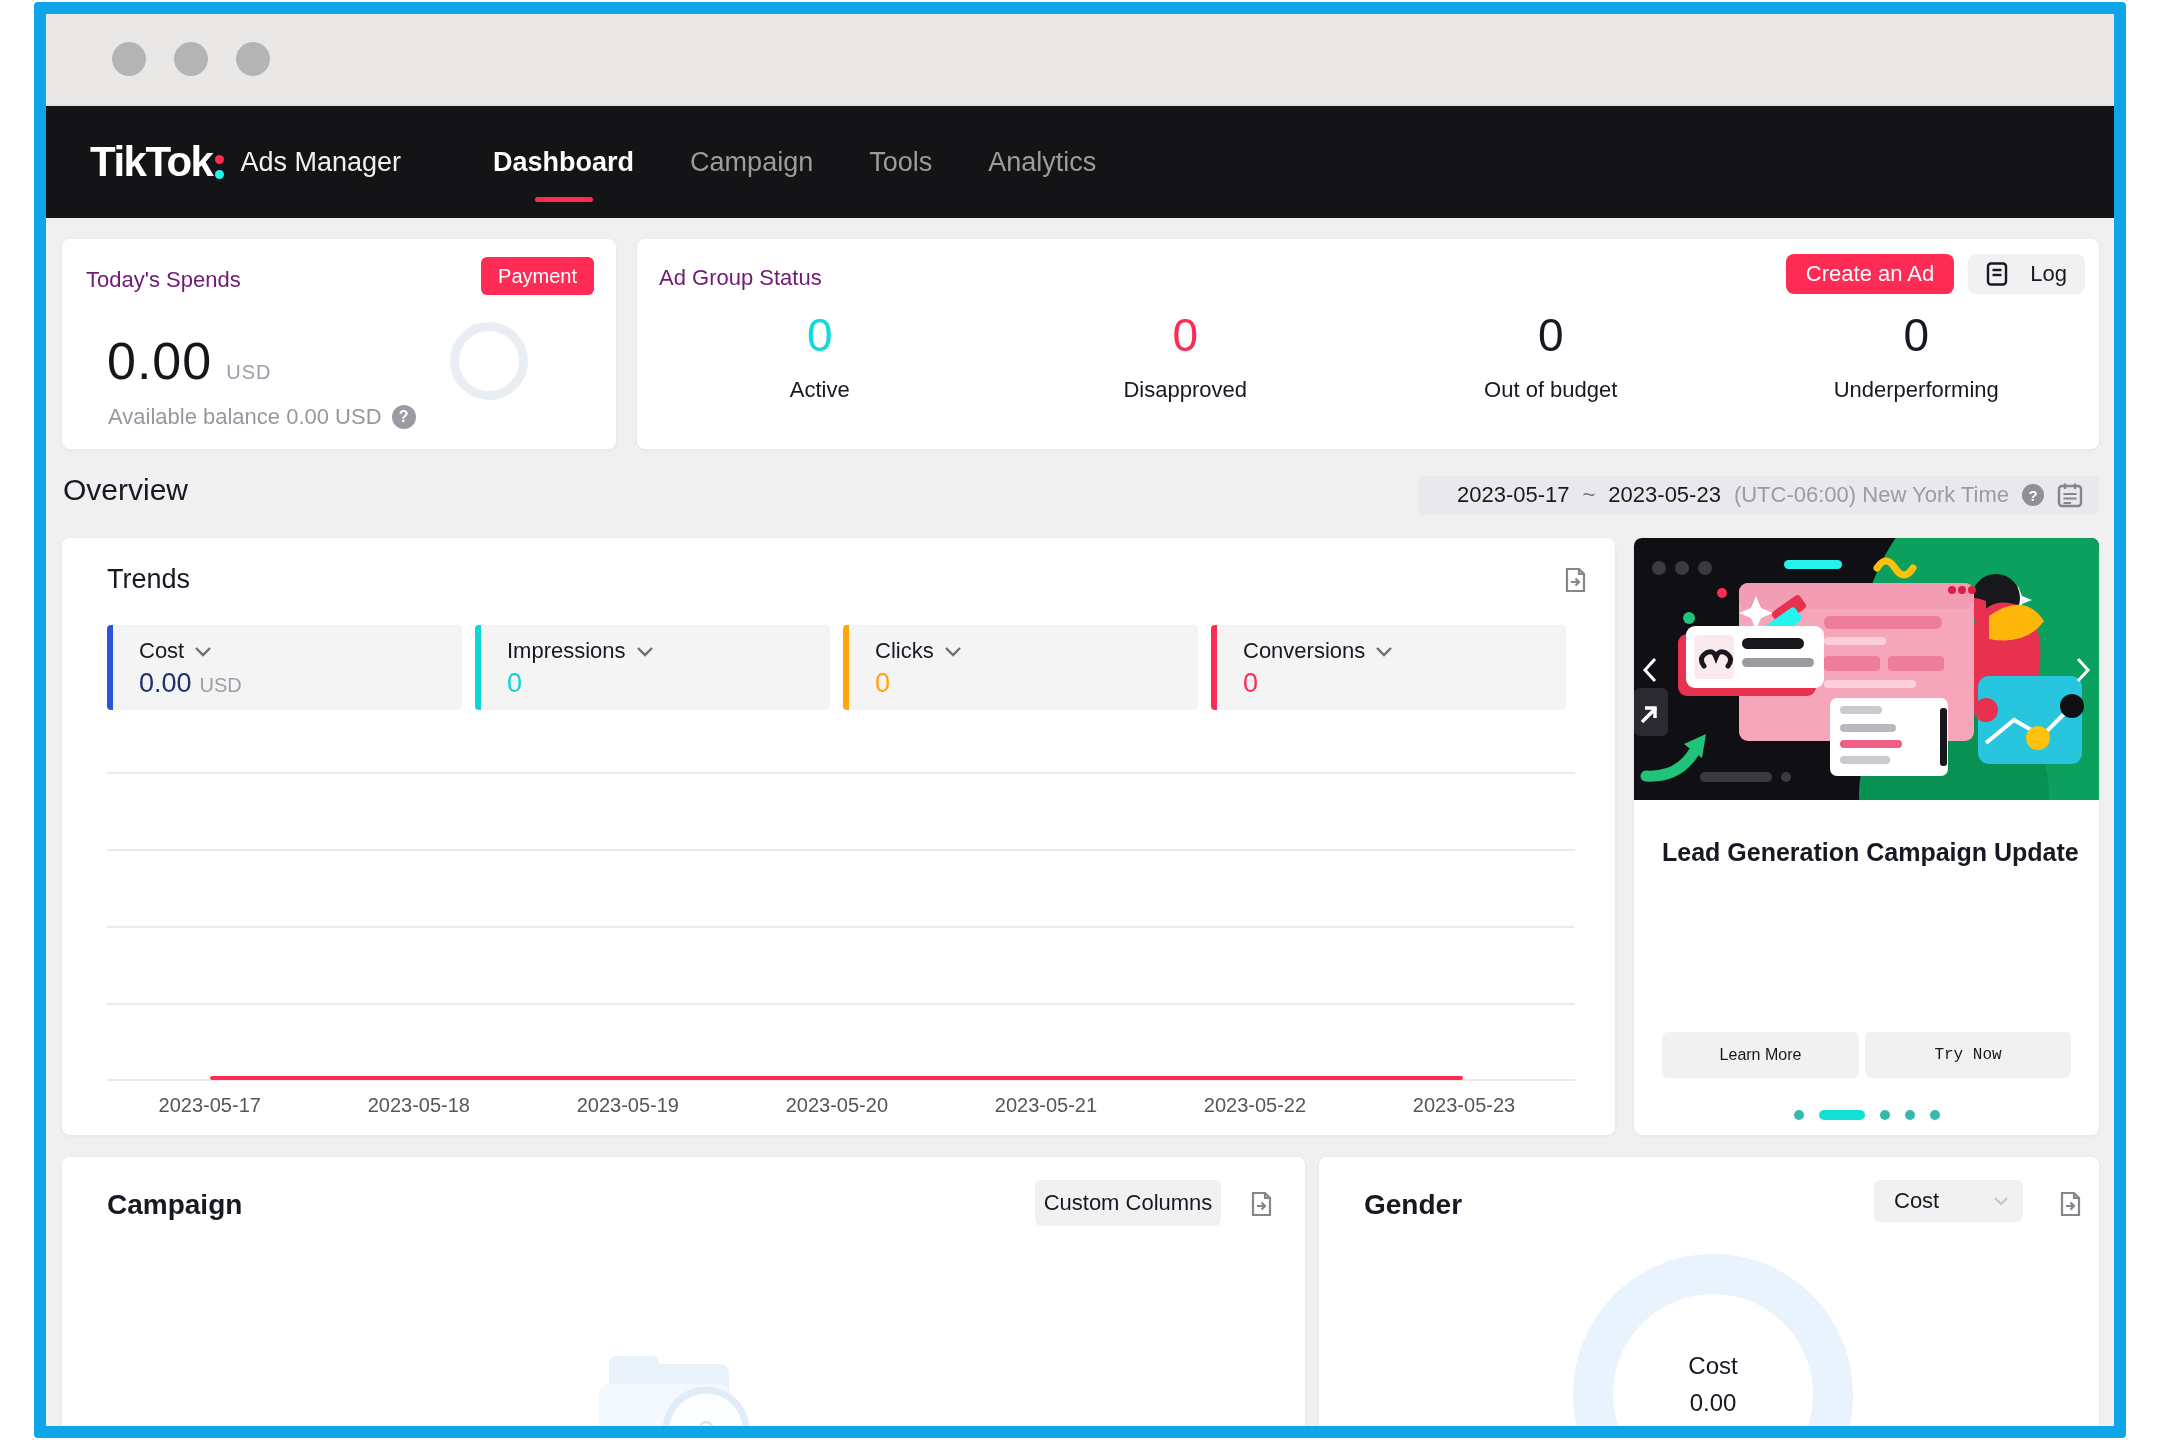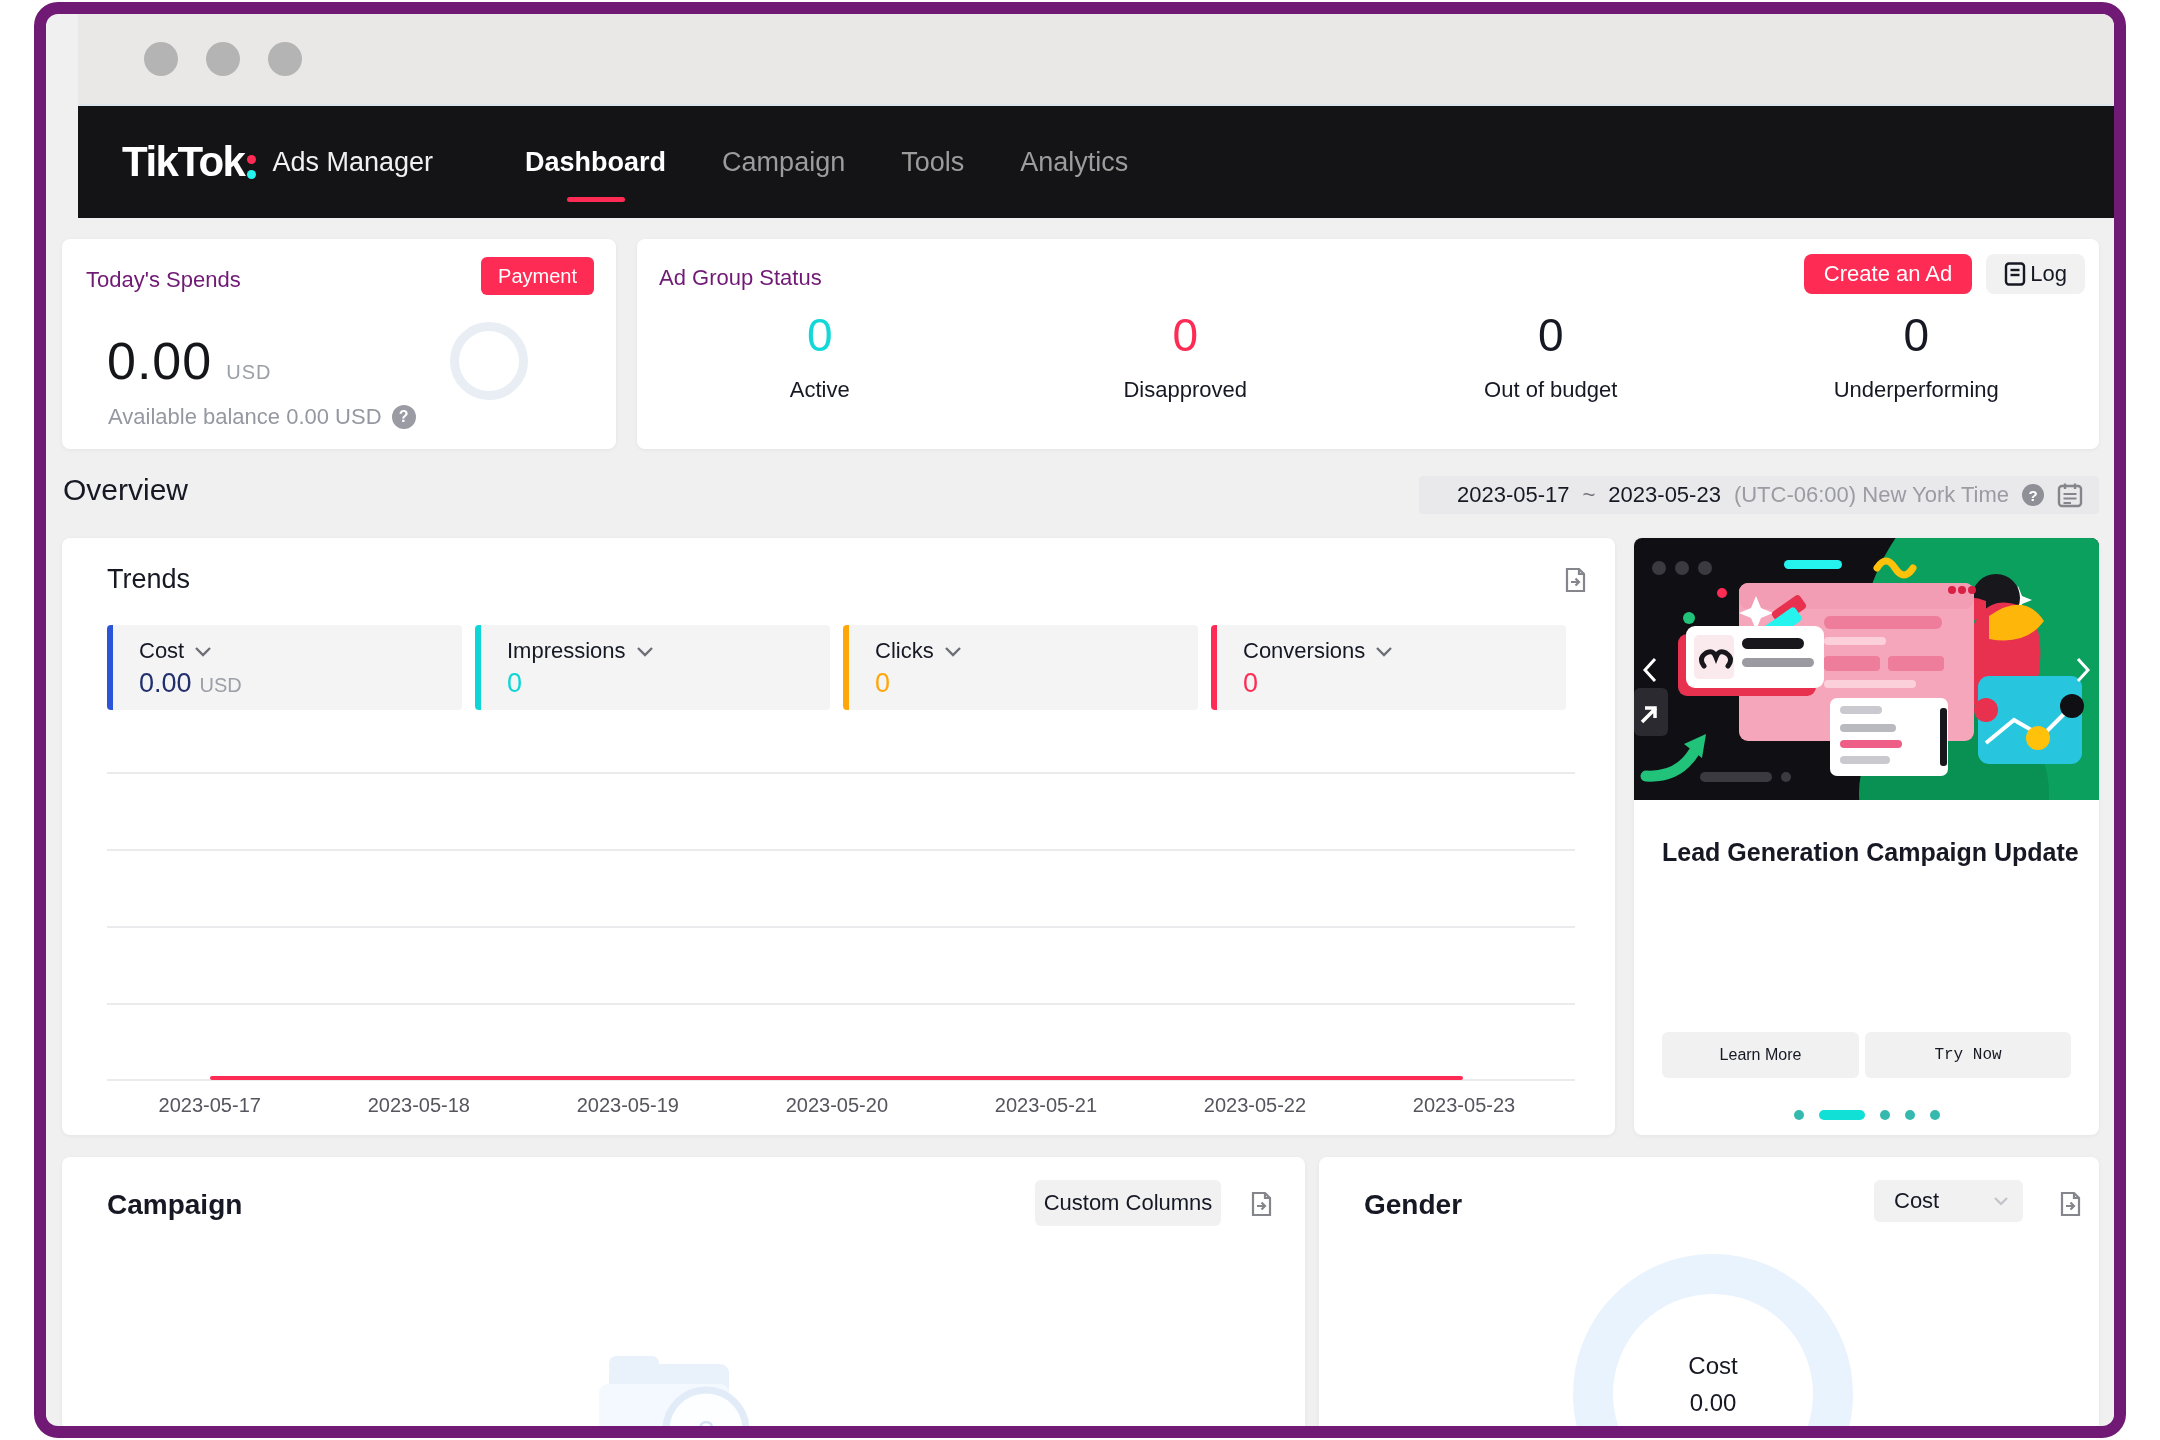--- a/index.html
+++ b/index.html
@@ -1,21 +1,21 @@
 <!DOCTYPE html>
 <html><head>
 <meta charset="utf-8">
 <style>
   * { margin:0; padding:0; box-sizing:border-box; }
   html,body { width:2160px; height:1440px; background:#ffffff; font-family:"Liberation Sans", sans-serif; }
   .stage { position:relative; width:2160px; height:1440px; overflow:hidden; }
 
   
   .window { position:absolute; left:34px; top:2px; width:2092px; height:1436px;
-            border:12px solid #701a75; border-radius:24px; overflow:hidden; background:#f0f0f1;padding-left:32px; }
+            border:12px solid #0ea5e9; border-radius:4px; overflow:hidden; background:#f0f0f1; }
   .titlebar { height:92px; background:#e9e8e6; border-bottom:2px solid #dde5ec; display:flex; align-items:center; padding-left:66px; }
   .tl-dot { width:34px; height:34px; border-radius:50%; background:#b4b4b4; margin-right:28px; }
 
   
   .nav { height:112px; background:#141416; display:flex; align-items:center; padding-left:44px; color:#fff; }
   .logo { display:flex; align-items:center; }
   .logo-main { font-size:42px; font-weight:800; letter-spacing:-1.5px; }
   .colon { display:inline-flex; flex-direction:column; gap:6px; margin:10px 6px 0 3px; }
   .colon i { width:9px; height:9px; border-radius:50%; display:block; }
   .colon .t { background:#fe2c55; } .colon .b { background:#25f4ee; }
@@ -46,21 +46,21 @@
   .gauge-ring { position:absolute; left:388px; top:83px; width:78px; height:78px; border-radius:50%;
     border:9px solid #e8eef4; }
 
   
   .statusc { left:591px; top:19px; width:1462px; height:210px; }
   .statusc .card-label { position:absolute; left:22px; top:26px; }
   .status-actions { position:absolute; right:14px; top:15px; display:flex; gap:14px; }
   .create-btn { height:40px; padding:0 20px; background:#fe2c55; color:#fff; font-size:22px; border:none;
     border-radius:8px; display:flex; align-items:center; cursor:pointer; }
   .log-btn { height:40px; padding:0 18px; background:#f1f1f2; color:#161823; font-size:22px; border:none;
-    border-radius:8px; display:flex; align-items:center; gap:4px; cursor:pointer; }
+    border-radius:8px; display:flex; align-items:center; gap:22px; cursor:pointer; }
   .stats-row { position:absolute; left:0; top:72px; width:100%; display:flex; }
   .stat { flex:1; display:flex; flex-direction:column; align-items:center; }
   .stat-value { font-size:46px; line-height:48px; color:#161823; }
   .stat-label { margin-top:18px; font-size:22px; color:#161823; }
 
   
   .overview-title { position:absolute; left:17px; top:253px; font-size:30px; font-weight:400; color:#161823; }
   .datebar { position:absolute; right:15px; top:256px; height:38px; background:#e9e9eb; border-radius:4px;
     display:flex; align-items:center; padding:0 16px 0 38px; gap:13px; cursor:pointer; }
   .datebar .d { font-size:22px; color:#161823; }

